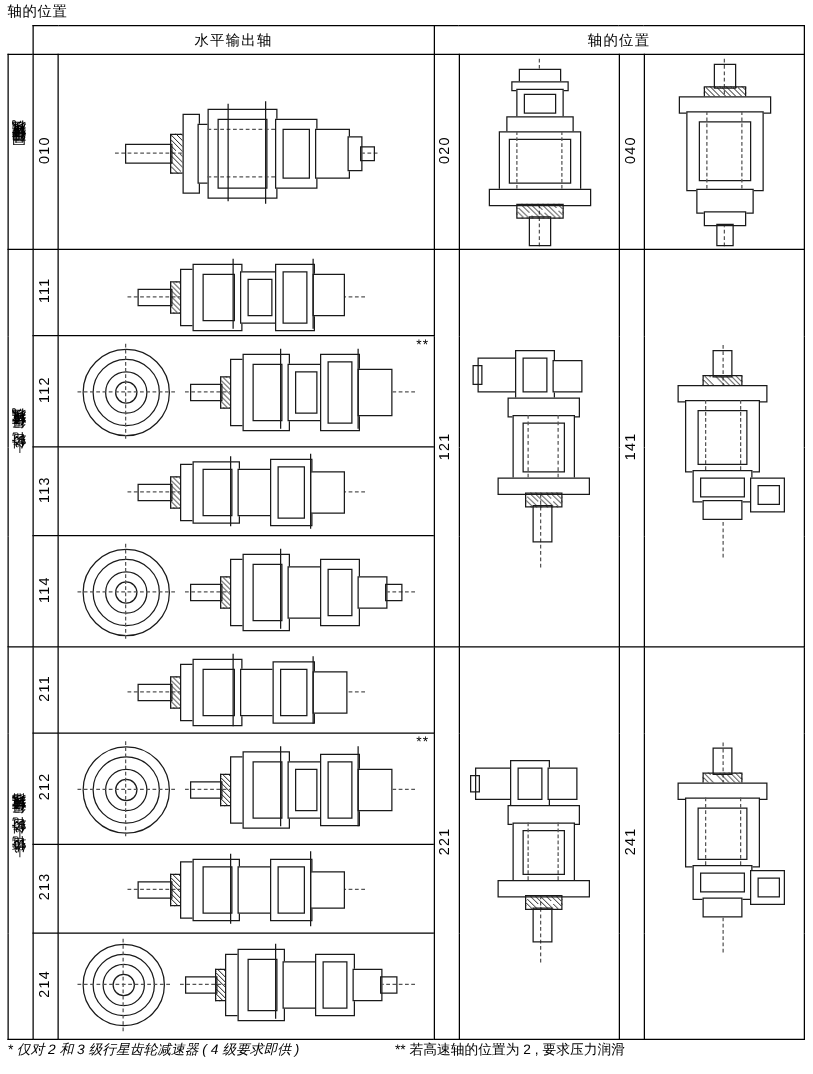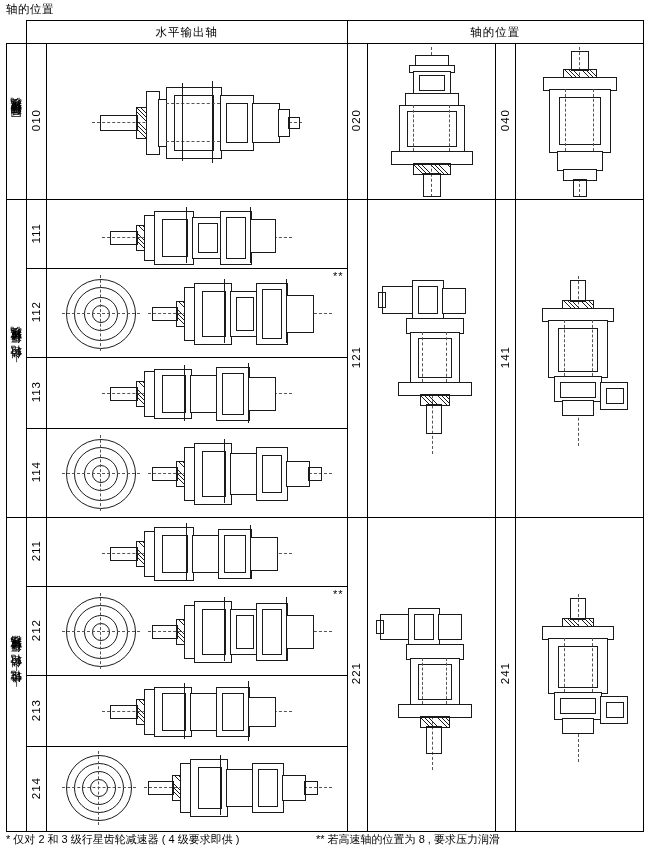--- a/index.html
+++ b/index.html
@@ -53,21 +53,21 @@
 
   .figcell{position:relative;}
   .stars{
     position:absolute;right:3px;top:1px;font-size:11px;letter-spacing:1px;
   }
 
   .footer{
     position:absolute;left:6px;top:832px;width:638px;
     font-size:11px;
   }
-  .footer .f1{position:absolute;left:0;top:0;white-space:nowrap;}
+  .footer .f1{position:absolute;left:0;top:0;white-space:nowrap;font-style:italic;}
   .footer .f2{position:absolute;left:310px;top:0;white-space:nowrap;}
 
   
   .draw{position:relative;margin:0 auto;}
   .ln{position:absolute;background:#1a1a1a;}
   .v{width:1px;}
   .box{position:absolute;border:1px solid #1a1a1a;background:transparent;}
   .boxf{position:absolute;border:1px solid #1a1a1a;background:#fff;}
   .dash{position:absolute;border-top:1px dashed #555;height:0;}
   .vdash{position:absolute;border-left:1px dashed #555;width:0;}
@@ -488,16 +488,16 @@
             <div class="ln v" style="left:158px;top:6px;height:60px;"></div>
           </div>
         </td>
       </tr>
 
     </tbody>
   </table>
 
   <div class="footer">
     <span class="f1">* 仅对 2 和 3 级行星齿轮减速器 ( 4 级要求即供 )</span>
-    <span class="f2">** 若高速轴的位置为 8 ,  要求压力润滑</span>
+    <span class="f2">** 若高速轴的位置为 2 ,  要求压力润滑</span>
   </div>
 
 </div>
 
 </body></html>

